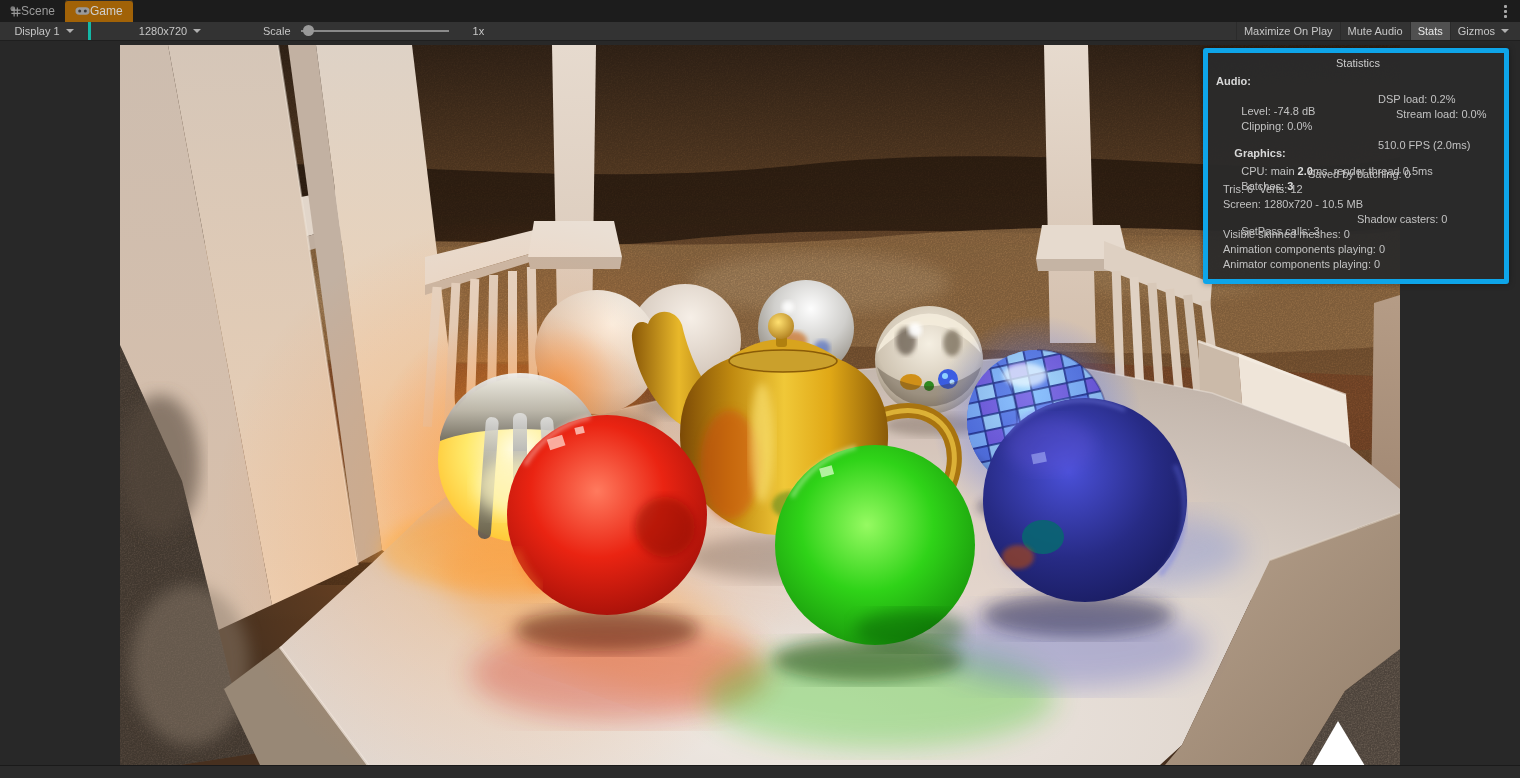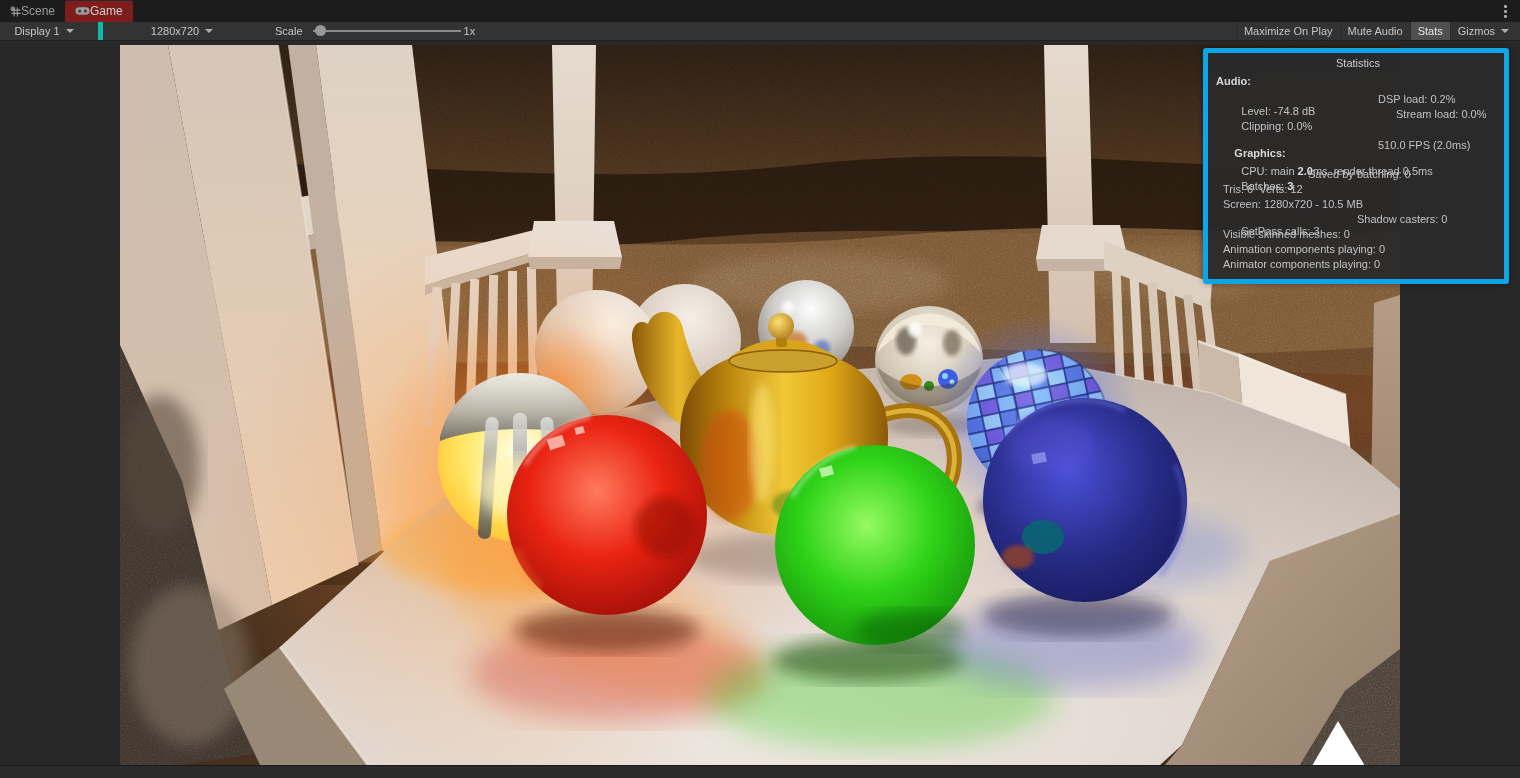--- a/index.html
+++ b/index.html
@@ -1,36 +1,36 @@
 <!DOCTYPE html>
 <html><head>
 <meta charset="utf-8">
 <style>
   html,body{margin:0;padding:0;background:#181818;}
   #app{position:relative;width:1520px;height:778px;background:#282828;overflow:hidden;
        font-family:"Liberation Sans",sans-serif;-webkit-font-smoothing:antialiased;}
   
   .tabbar{position:absolute;left:0;top:0;width:1520px;height:22px;background:#1c1c1c;display:flex;align-items:stretch;}
   .tab{display:flex;align-items:center;padding:0 10px;font-size:12px;color:#9a9a9a;cursor:default;}
-  .tab.active{background:#7f1d1d;color:#cfcfcf;border-radius:3px 3px 0 0;box-shadow:inset 0 1px 0 #2a2a2a;}
+  .tab.active{background:#a16207;color:#cfcfcf;border-radius:3px 3px 0 0;box-shadow:inset 0 1px 0 #2a2a2a;}
   .tab .ticon{display:inline-flex;align-items:center;}
   .kebab{position:absolute;right:8px;top:3px;width:14px;height:16px;display:flex;flex-direction:column;align-items:center;justify-content:center;gap:2px;}
   .kebab i{width:3px;height:3px;background:#a8a8a8;border-radius:1px;}
   
   .toolbar{position:absolute;left:0;top:22px;width:1520px;height:18px;background:#333333;border-bottom:1px solid #1f1f1f;
            display:flex;align-items:center;font-size:11px;color:#c6c6c6;}
   .dd{display:flex;align-items:center;justify-content:center;height:18px;padding:0 5px;cursor:default;}
   .dd .arr{width:0;height:0;border-left:4px solid transparent;border-right:4px solid transparent;border-top:4px solid #b0b0b0;margin-left:6px;}
   #dd-display{width:70px;margin-left:4px;}
-  #dd-res{width:148px;margin-left:14px;border-left:5px solid #14b8a6;}
+  #dd-res{width:148px;margin-left:4px;border-left:3px solid #14b8a6;}
   .scale-label{margin-left:14px;}
   .slider{position:relative;width:148px;height:18px;margin-left:10px;}
   .slider .track{position:absolute;left:0;right:0;top:8px;height:2px;background:#8a8a8a;}
   .slider .thumb{position:absolute;left:2px;top:3px;width:11px;height:11px;border-radius:50%;background:#999;}
-  .scale-val{margin-left:3px;}
+  .scale-val{margin-left:24px;}
   .tb-right{position:absolute;right:4px;top:0;height:18px;display:flex;align-items:stretch;}
   .tb-btn{display:flex;align-items:center;padding:0 7px;font-size:11px;color:#c6c6c6;border-left:1px solid #2b2b2b;cursor:default;}
   .tb-btn.active{background:#505050;color:#e8e8e8;}
   .tb-btn .arr{width:0;height:0;border-left:4px solid transparent;border-right:4px solid transparent;border-top:4px solid #b0b0b0;margin-left:6px;}
   
   .vp{position:absolute;left:120px;top:45px;width:1280px;height:720px;overflow:hidden;background:#000;}
   .bottom-strip{position:absolute;left:0;top:765px;width:1520px;height:13px;background:#2b2b2b;border-top:1px solid #1a1a1a;}
   
   .stats{position:absolute;right:11px;top:48px;width:296px;height:226px;background:rgba(42,42,42,0.95);
          border:5px solid #0ea5e9;border-radius:3px;color:#c2c2c2;font-size:11px;box-shadow:0 0 6px rgba(0,0,0,.35);}

